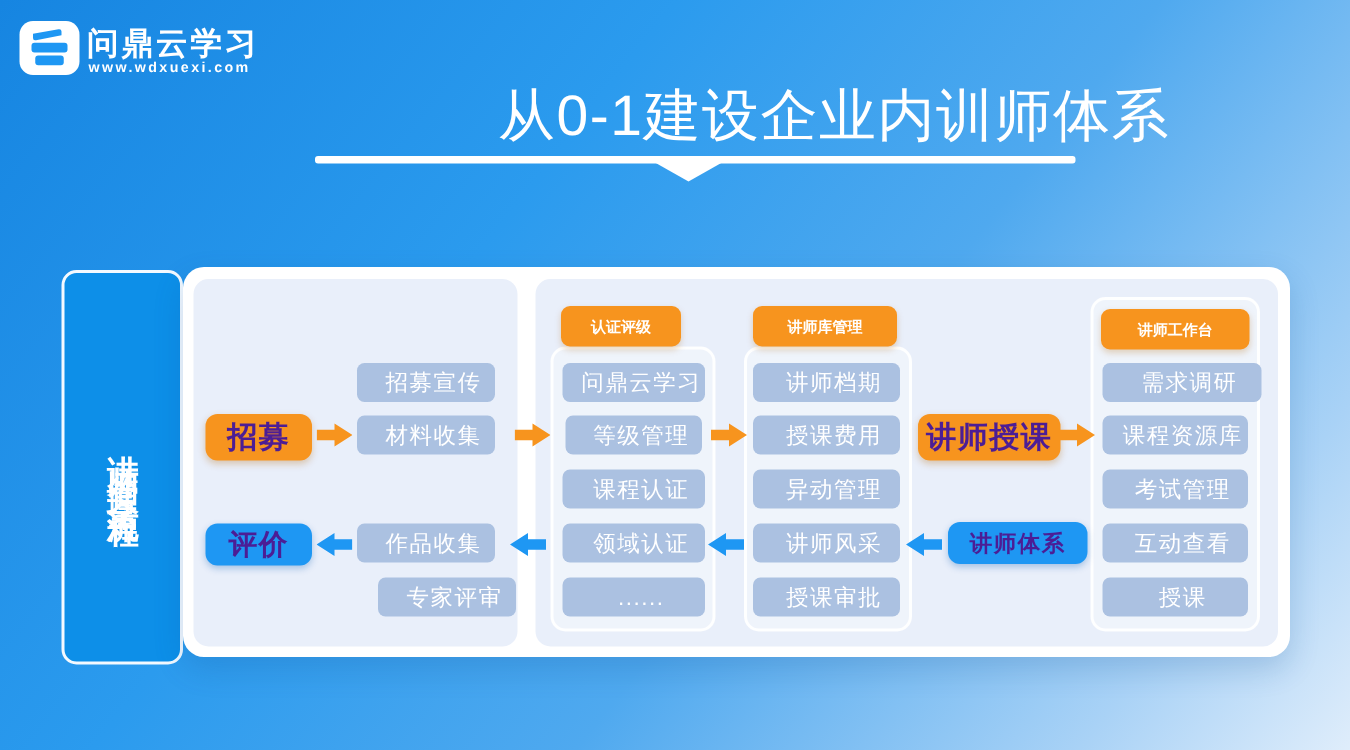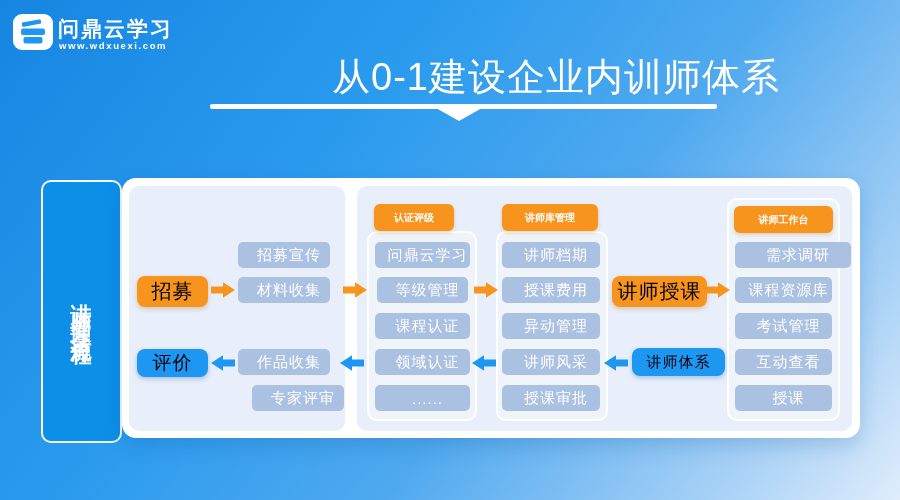--- a/index.html
+++ b/index.html
@@ -34,21 +34,21 @@
   .group{border:2px solid rgba(255,255,255,0.92);background:rgba(255,255,255,0.30);border-radius:10px;}
   .g1{left:367px;top:231px;width:110px;height:190px;}
   .g2{left:496px;top:231px;width:112px;height:190px;}
   .g3{left:727px;top:198px;width:113px;height:223px;}
   
   .ghead{height:27px;background:var(--orange,#F7941E);border-radius:6px;color:#fff;
     font-size:10px;font-weight:bold;display:flex;align-items:center;justify-content:center;
     box-shadow:0 2px 4px rgba(180,100,0,0.25);white-space:nowrap;}
   .pill{height:26px;background:var(--pill,#ABC1E1);border-radius:5px;color:#fff;font-size:15px;
     display:flex;align-items:center;justify-content:center;white-space:nowrap;letter-spacing:1px;padding-left:10px;}
-  .btn{border-radius:8px;color:#000000;font-weight:normal;display:flex;align-items:center;
+  .btn{border-radius:8px;color:#4c1d95;font-weight:bold;display:flex;align-items:center;
     justify-content:center;white-space:nowrap;letter-spacing:1px;}
   .btn-orange{background:var(--orange,#F7941E);box-shadow:0 2px 5px rgba(180,100,0,0.3);}
   .btn-blue{background:var(--blue,#1E97F3);box-shadow:0 2px 5px rgba(0,90,180,0.3);}
   
   .arr{width:24px;height:16px;}
   .arr-r{clip-path:polygon(0 28%,50% 28%,50% 2%,100% 50%,50% 98%,50% 72%,0 72%);}
   .arr-l{clip-path:polygon(100% 28%,50% 28%,50% 2%,0 50%,50% 98%,50% 72%,100% 72%);}
   .arr-orange{background:var(--orange,#F7941E);}
   .arr-blue{background:var(--blue,#1E97F3);}
 </style>
@@ -104,21 +104,21 @@
   <div class="abs pill" style="left:502px;top:242px;width:98px;">讲师档期</div>
   <div class="abs pill" style="left:502px;top:277px;width:98px;">授课费用</div>
   <div class="abs pill" style="left:502px;top:349px;width:98px;">讲师风采</div>
   <div class="abs pill" style="left:502px;top:313px;width:98px;">异动管理</div>
   <div class="abs pill" style="left:502px;top:385px;width:98px;">授课审批</div>
 
   <div class="abs btn btn-orange" style="left:612px;top:276px;width:95px;height:31px;font-size:20px;">讲师授课</div>
   <div class="abs btn btn-blue" style="left:632px;top:348px;width:93px;height:28px;font-size:15px;">讲师体系</div>
 
   <div class="abs ghead" style="left:734px;top:206px;width:99px;">讲师工作台</div>
-  <div class="abs pill" style="left:735px;top:242px;width:116px;">需求调研</div>
+  <div class="abs pill" style="left:735px;top:242px;width:106px;">需求调研</div>
   <div class="abs pill" style="left:735px;top:313px;width:97px;">考试管理</div>
   <div class="abs pill" style="left:735px;top:277px;width:97px;">课程资源库</div>
   <div class="abs pill" style="left:735px;top:349px;width:97px;">互动查看</div>
   <div class="abs pill" style="left:735px;top:385px;width:97px;">授课</div>
 
   <div class="abs arr arr-r arr-orange" style="left:211px;top:282px;"></div>
   <div class="abs arr arr-l arr-blue" style="left:211px;top:355px;"></div>
   <div class="abs arr arr-r arr-orange" style="left:343px;top:282px;"></div>
   <div class="abs arr arr-l arr-blue" style="left:340px;top:355px;"></div>
   <div class="abs arr arr-r arr-orange" style="left:474px;top:282px;"></div>

